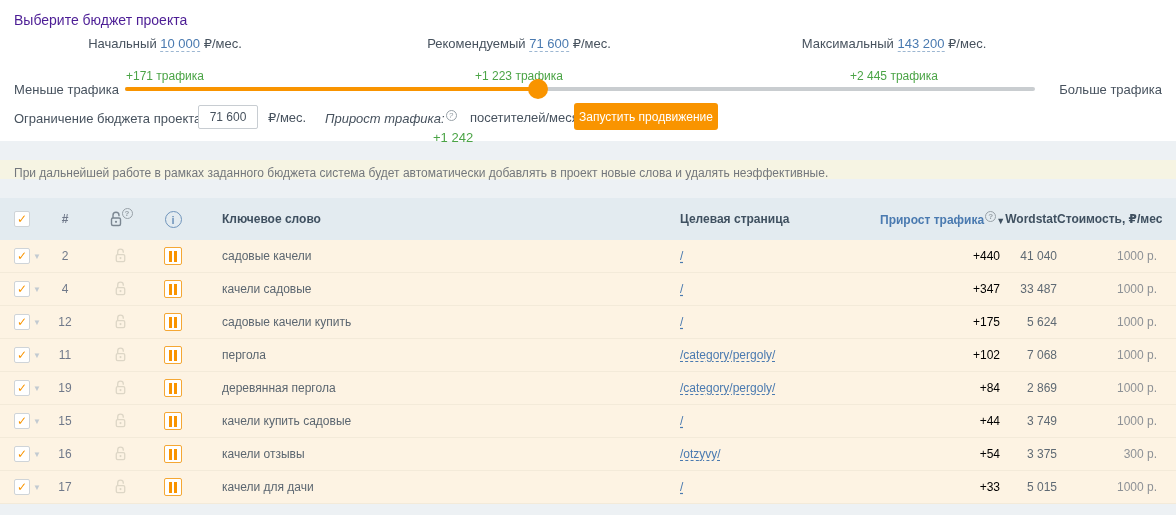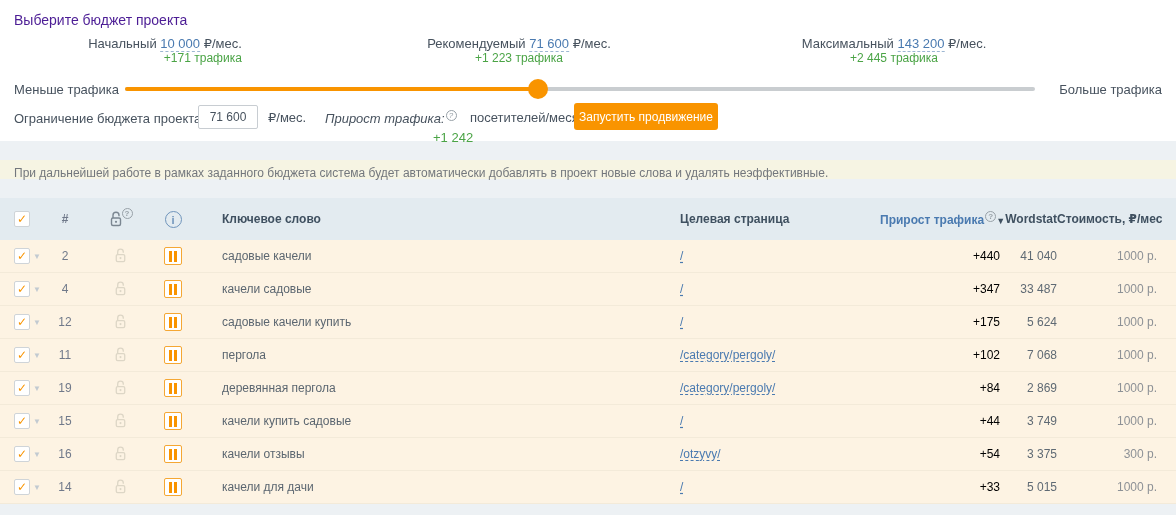--- a/index.html
+++ b/index.html
@@ -11,22 +11,22 @@
     font-size:13px;
   }
   
   .top-section {
     position:relative; width:1176px; height:141px; background:#ffffff;
   }
   .section-title { position:absolute; left:14px; top:12px; font-size:14px; color:#4c1d95; }
   .budget-option { position:absolute; top:36px; transform:translateX(-50%); text-align:center; white-space:nowrap; }
   .budget-option .line1 { font-size:13px; color:#47525e; }
   .budget-amount { color:#4a7ab0; border-bottom:1px dashed #9db7d2; cursor:pointer; }
-  .budget-traffic { margin-top:0; font-size:12px; color:#4ba446; }
-  .opt-1 { left:165px;text-align:right; } .opt-2 { left:519px; } .opt-3 { left:894px; }
+  .budget-traffic { margin-top:18px; font-size:12px; color:#4ba446; }
+  .opt-1 { left:165px; } .opt-2 { left:519px; } .opt-3 { left:894px; }
 
   .slider-label-left { position:absolute; left:14px; top:82px; font-size:13px; }
   .slider-label-right { position:absolute; right:14px; top:82px; font-size:13px; }
   .slider-track { position:absolute; left:125px; top:87px; width:910px; height:4px; background:#c9cdd0; border-radius:2px; }
   .slider-fill { position:absolute; left:0; top:0; height:4px; background:#f99400; border-radius:2px; }
   .slider-handle { position:absolute; top:-8px; width:20px; height:20px; margin-left:-10px;
     background:#f99400; border-radius:50%; cursor:pointer; }
 
   .controls-row { position:absolute; left:0; top:103px; width:1176px; height:28px; }
   .ctl-label { position:absolute; left:14px; top:7px; font-size:13px; }
@@ -335,21 +335,21 @@
     <div class="c-traffic">+54</div>
     <div class="c-wordstat">3 375</div>
     <div class="c-cost">300 р.</div>
   </div>
 
   <div class="t-row t-body-row">
     <div class="c-check">
       <span class="checkbox">✓</span>
       <span class="row-caret">▼</span>
     </div>
-    <div class="c-num">14</div>
+    <div class="c-num">17</div>
     <div class="c-lock">
       <span class="lock-icon"><svg width="15" height="16" viewBox="0 0 16 17">
               <path d="M5 8 V5.2 a3 3 0 0 1 6 0 V6.2" fill="none" stroke="currentColor" stroke-width="1.4"></path>
               <rect x="3.5" y="8" width="9" height="7.5" rx="1.5" fill="none" stroke="currentColor" stroke-width="1.4"></rect>
               <circle cx="8" cy="11.8" r="1.1" fill="currentColor"></circle>
             </svg></span>
     </div>
     <div class="c-info">
       <span class="pause-icon">
             <i></i>

